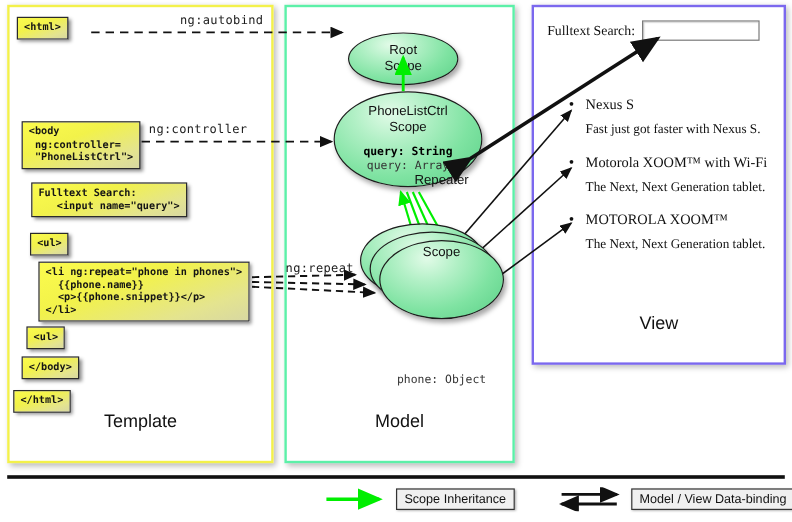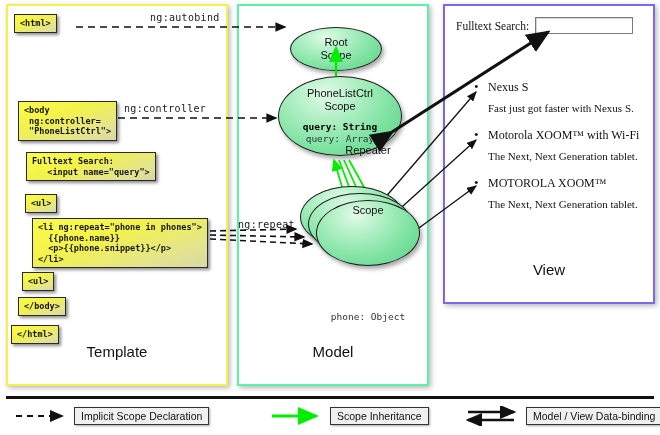--- a/index.html
+++ b/index.html
@@ -210,31 +210,20 @@
     <g>
       <line x1="346" y1="243" x2="476" y2="92" stroke="#111" stroke-width="1.3" marker-end="url(#mk-thin)"></line>
       <line x1="352" y1="252" x2="476" y2="140" stroke="#111" stroke-width="1.3" marker-end="url(#mk-thin)"></line>
       <line x1="370" y1="264" x2="476" y2="186" stroke="#111" stroke-width="1.3" marker-end="url(#mk-thin)"></line>
     </g>
   </svg>
 
   <div id="legend-rule"></div>
   <div id="legend">
 
-    <div class="legend-item" id="legend-1">
-      <svg class="legend-gfx" viewBox="0 0 58 20">
-        <defs>
-            <marker id="lm1" markerWidth="7" markerHeight="7" refX="6" refY="3" orient="auto">
-          <path d="M0,0 L7,3 L0,6 z" fill="#111"></path>
-            </marker>
-          </defs>
-        <line x1="4" y1="10" x2="50" y2="10" stroke="#111" stroke-width="2" stroke-dasharray="6,5" marker-end="url(#lm1)"></line>
-      </svg>
-      <span class="legend-box">Implicit Scope Declaration</span>
-    </div>
 
     <div class="legend-item" id="legend-2">
       <svg class="legend-gfx" viewBox="0 0 58 20">
         <defs>
             <marker id="lm2" markerWidth="7" markerHeight="7" refX="6" refY="3" orient="auto">
           <path d="M0,0 L7,3 L0,6 z" fill="#00ee00"></path>
             </marker>
           </defs>
         <line x1="4" y1="10" x2="48" y2="10" stroke="#00ee00" stroke-width="3" marker-end="url(#lm2)"></line>
       </svg>

